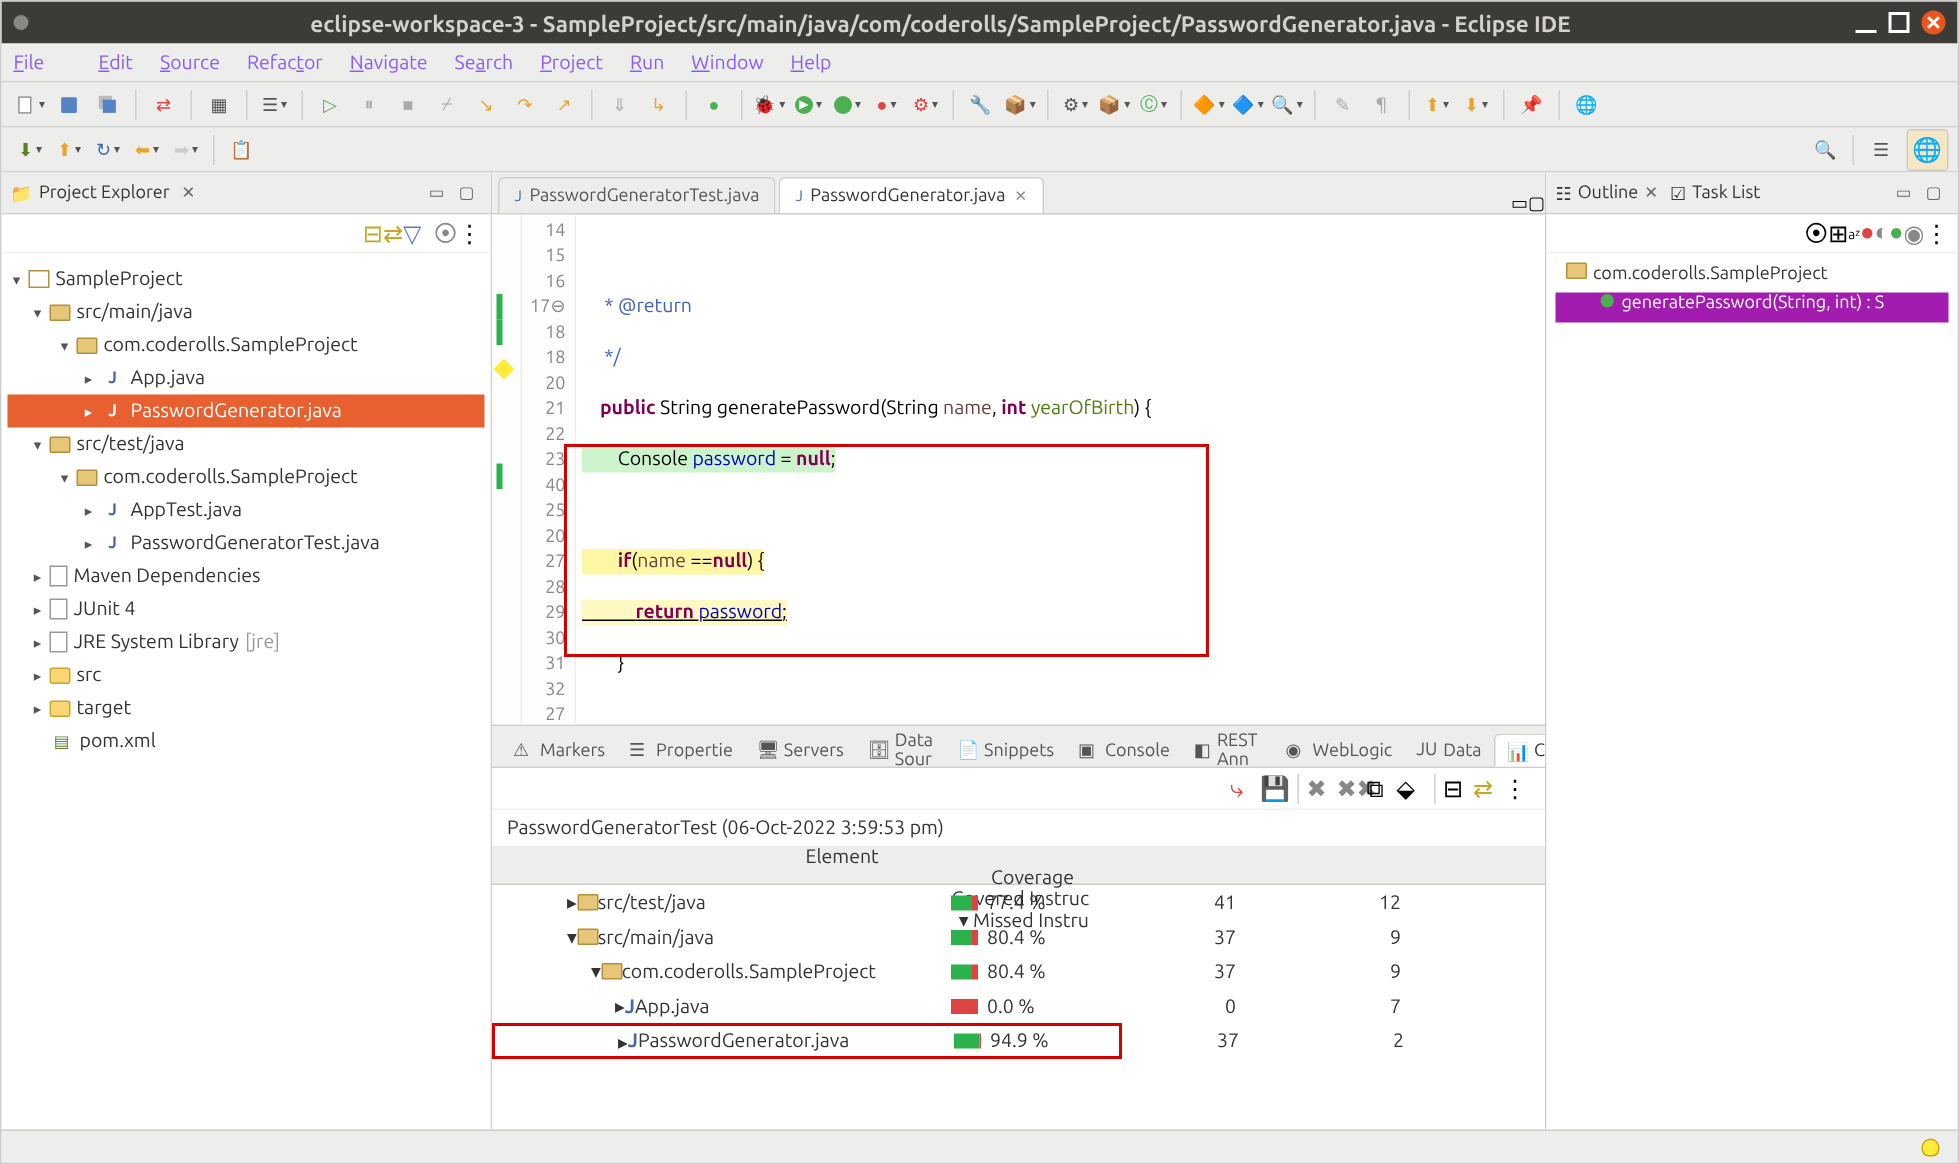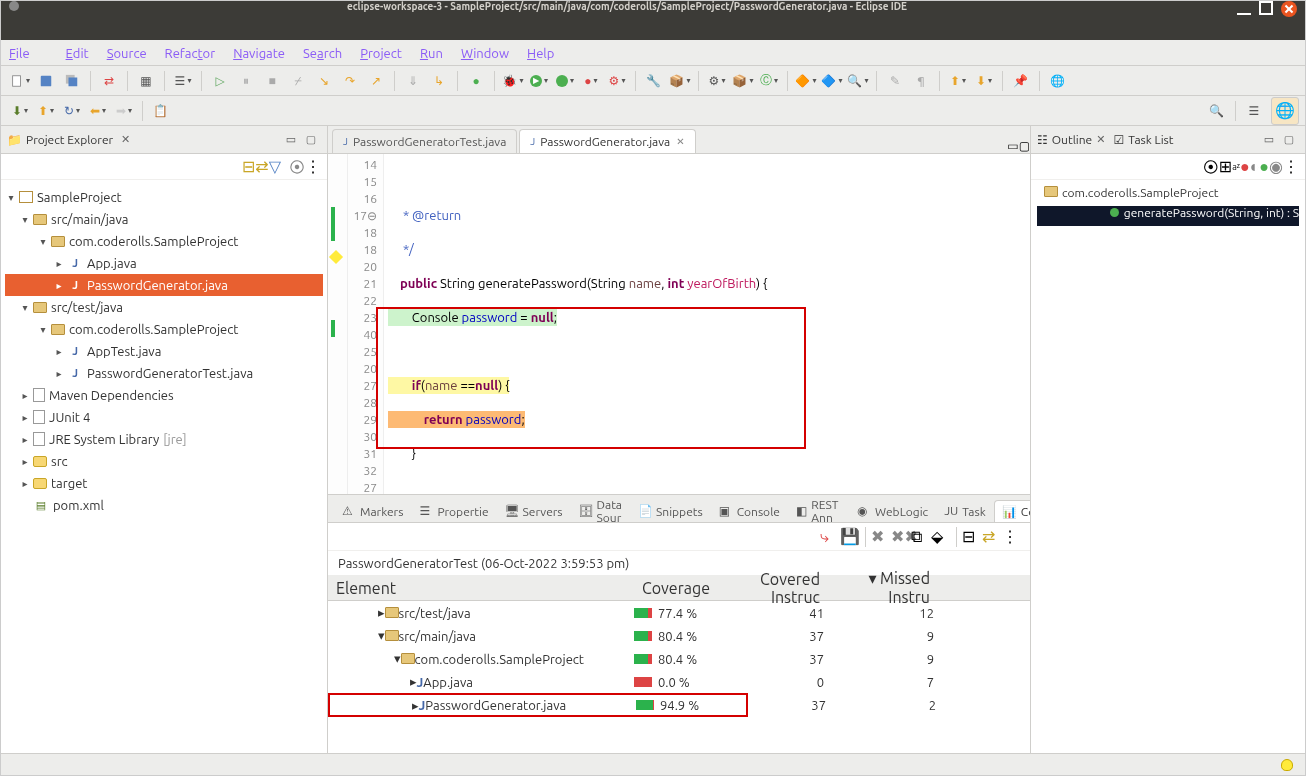--- a/index.html
+++ b/index.html
@@ -1,19 +1,19 @@
 <!DOCTYPE html>
 <html><head>
 <meta charset="utf-8">
 <style>
   * { box-sizing: border-box; margin: 0; padding: 0; font-family: "Ubuntu", "Segoe UI", sans-serif; }
   body { background: #f2f1f0; width: 1306px; height: 776px; overflow: hidden; display: flex; flex-direction: column; border: 1px solid #ccc; }
   
   
-  .titlebar { background: #3c3b37; color: #d4d1cb; height: 39px; display: flex; padding: 0 8px; font-size: 10px; }
+  .titlebar { background: #3c3b37; color: #d4d1cb; height: 28px; display: flex; align-items: center; padding: 0 8px; font-size: 15px; }
   .titlebar .icon-dot { width: 10px; height: 10px; background: #888; border-radius: 50%; margin-right: 6px; }
   .titlebar .title-text { flex: 1; text-align: center; font-weight: bold; }
   .titlebar .winbtn { width: 14px; height: 14px; margin-left: 8px; display: inline-block; }
   .winbtn.min { border-bottom: 2px solid #fff; }
   .winbtn.max { border: 2px solid #fff; }
   .winbtn.close { background: #e95420; border-radius: 50%; width: 16px; height: 16px; position: relative; }
   .winbtn.close::before, .winbtn.close::after { content:""; position:absolute; left:7px; top:3px; width:2px; height:10px; background:#fff; }
   .winbtn.close::before { transform: rotate(45deg); }
   .winbtn.close::after  { transform: rotate(-45deg); }
 
@@ -74,51 +74,51 @@
   .editor-body { flex:1; display:flex; min-height:0; font-family: "DejaVu Sans Mono", Consolas, monospace; font-size:13px; overflow:hidden; }
   .ruler-bar { width:20px; background:#fdfdfd; border-right:1px solid #eee; }
   .gutter { width:36px; background:#fdfdfd; color:#888; text-align:right; padding:2px 6px 2px 2px; font-size:12px; line-height:17px; border-right:1px solid #eee;}
   .code-area { flex:1; padding:2px 4px; line-height:17px; white-space:pre; position:relative; }
   .code-line { height:17px; display:block; position:relative; }
   .kw-purple { color:#7f0055; font-weight:bold; }
   .kw-str { color:#0000c0; }
   .doc { color:#3f5fbf; }
   .hl-green { background:#cdf3cc; display:inline-block; }
   .hl-yellow { background:#fef8a4; display:inline-block; }
-  .hl-red { background:#fdba74; display:inline-block; }
+  .hl-red { background:#fef9c3; display:inline-block;text-decoration:underline; }
   .red-box { border:2px solid #d40000; }
   .ruler-green { position:absolute; left:3px; width:4px; height:17px; background:#2bb24c; }
 
   
   .bottom-panel { border-top:1px solid #cfcecb; display:flex; flex-direction:column; height:230px; }
   .tabrow { height:28px; background:#ededeb; border-bottom:1px solid #cfcecb; display:flex; align-items:flex-end; padding-left:6px; font-size:12px; }
   .btab { height:22px; display:flex; align-items:center; padding:0 8px; color:#555; }
   .btab .bi { width:14px; height:14px; margin-right:4px; display:inline-block; }
   .btab.active { background:#fff; border:1px solid #cfcecb; border-bottom:none; border-radius:4px 4px 0 0; color:#333; }
   .sub-toolbar { height:28px; background:#fff; border-bottom:1px solid #f0efed; display:flex; align-items:center; justify-content:flex-end; padding:0 8px; }
   .sub-toolbar .mini-btn { width:20px; }
   .cov-title { height:24px; display:flex; align-items:center; padding:0 10px; font-size:13px; color:#333; background:#fff;}
-  .cov-header { height:26px; background:#ededeb; display:flex; align-items:center; font-size:16px; color:#333; border-bottom:1px solid #cfcecb;}
+  .cov-header { height:26px; background:#ededeb; display:flex; align-items:center; font-size:13px; color:#333; border-bottom:1px solid #cfcecb;flex-direction:column;}
   .cov-header .col { padding:0 8px; }
   .cov-row { height:23px; display:flex; align-items:center; font-size:13px; color:#333; padding-left:6px; border-bottom:0; }
   .cov-row .ce { display:flex; align-items:center; }
   .cov-row .bar { width:18px; height:10px; display:inline-block; margin-right:6px; position:relative; }
   .cov-row .bar .g { position:absolute; left:0; top:0; bottom:0; background:#2bb24c; }
   .cov-row .bar .r { position:absolute; right:0; top:0; bottom:0; background:#d44; }
   .col-el { width:300px; }
   .col-cov { width:90px; text-align:right; padding-right:10px;}
   .col-cin { width:110px; text-align:right; padding-right:10px;}
   .col-min { width:110px; text-align:right; padding-right:10px;}
   
   .red-box-cov { border:2px solid #d40000; height:24px; }
 
   
   .outline-body { flex:1; padding:6px; font-size:12px; color:#333; background:#fff; }
   .outline-body .node { height:20px; }
-  .outline-body .selected { background:#0f172a; color:#fff; width:100%;text-align:right; }
+  .outline-body .selected { background:#a21caf; color:#fff; width:100%; }
   .green-dot { width:9px; height:9px; background:#4caf50; border-radius:50%; display:inline-block; margin-right:5px; }
 
   .bottom-bar { height:22px; background:#ededeb; border-top:1px solid #cfcecb; display:flex; align-items:center; justify-content:flex-end; padding-right:12px;}
   .bulb { width:12px; height:12px; background:#ffeb3b; border-radius:50% 50% 40% 40%; border:1px solid #c9a900;}
 </style>
 </head>
 <body>
 
 <div class="titlebar">
   <span class="icon-dot"></span>
@@ -371,21 +371,21 @@
         <div>29</div>
           <div>30</div>
           <div>31</div>
         <div>32</div>
           <div>27</div>
       </div>
       <div class="code-area">
 <span class="code-line"></span>
 <span class="code-line doc">     * @return</span>
 <span class="code-line doc">     */</span>
-<span class="code-line"><span>    </span><span class="kw-purple">public</span><span> String generatePassword(String </span><span style="color:#6a3e3e;">name</span><span>, </span><span class="kw-purple">int</span><span> </span><span style="color:#be185d;">yearOfBirth</span><span>) {</span></span>
+<span class="code-line"><span>    </span><span class="kw-purple">public</span><span> String generatePassword(String </span><span style="color:#6a3e3e;">name</span><span>, </span><span class="kw-purple">int</span><span> </span><span style="color:#4d7c0f;">yearOfBirth</span><span>) {</span></span>
 <span class="code-line"><span class="hl-green"><span>        Console </span><span class="kw-str">password</span><span> = </span><span class="kw-purple">null</span><span>;</span></span></span>
 <span class="code-line"></span>
 <span class="code-line"><span class="hl-yellow"><span>        </span><span class="kw-purple">if</span><span>(</span><span style="color:#6a3e3e;">name</span><span> ==</span><span class="kw-purple">null</span><span>) {</span></span></span>
 <span class="code-line"><span class="hl-red"><span>            </span><span class="kw-purple">return</span><span> </span><span class="kw-str">password</span><span>;</span></span></span>
 <span class="code-line"><span>        }</span></span>
 <span class="code-line"></span>
 
 
 
 
@@ -430,21 +430,21 @@
         <div class="btab">
             <span class="bi">◧</span>
             <span>REST Ann</span>
           </div>
         <div class="btab">
             <span class="bi">◉</span>
             <span>WebLogic</span>
           </div>
         <div class="btab">
             <span class="bi">JU</span>
-            <span>Task</span>
+            <span>Data</span>
           </div>
         <div class="btab active">
             <span class="bi">📊</span>
             <span>Coverage</span>
             <span class="x" style="margin-left:4px;font-size:10px;">✕</span>
           </div>
         <span style="flex:1;"></span>
         <span class="mini-btn">▭</span>
         <span class="mini-btn">▢</span>
       </div>

